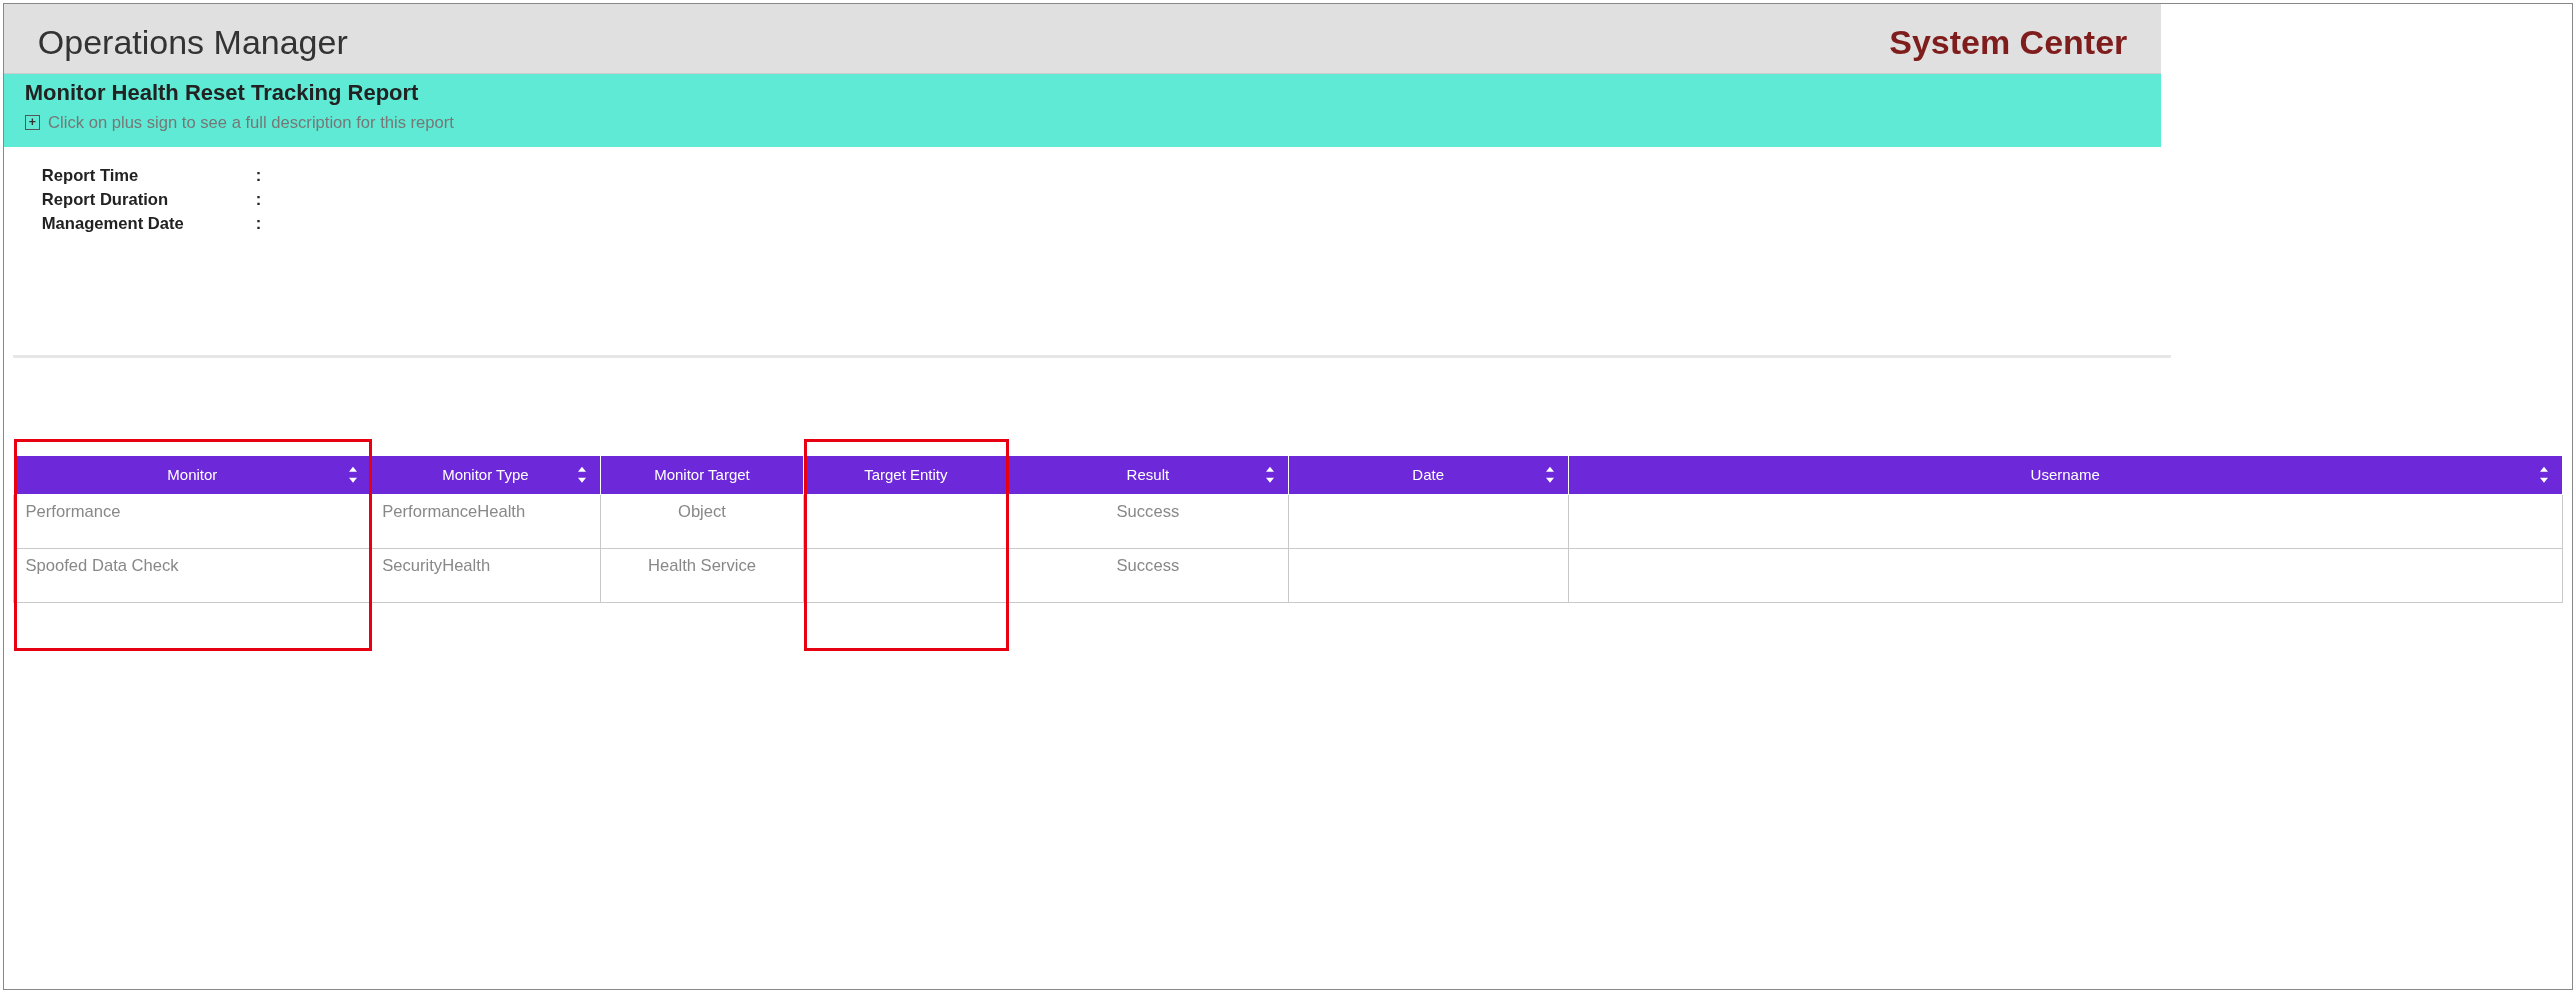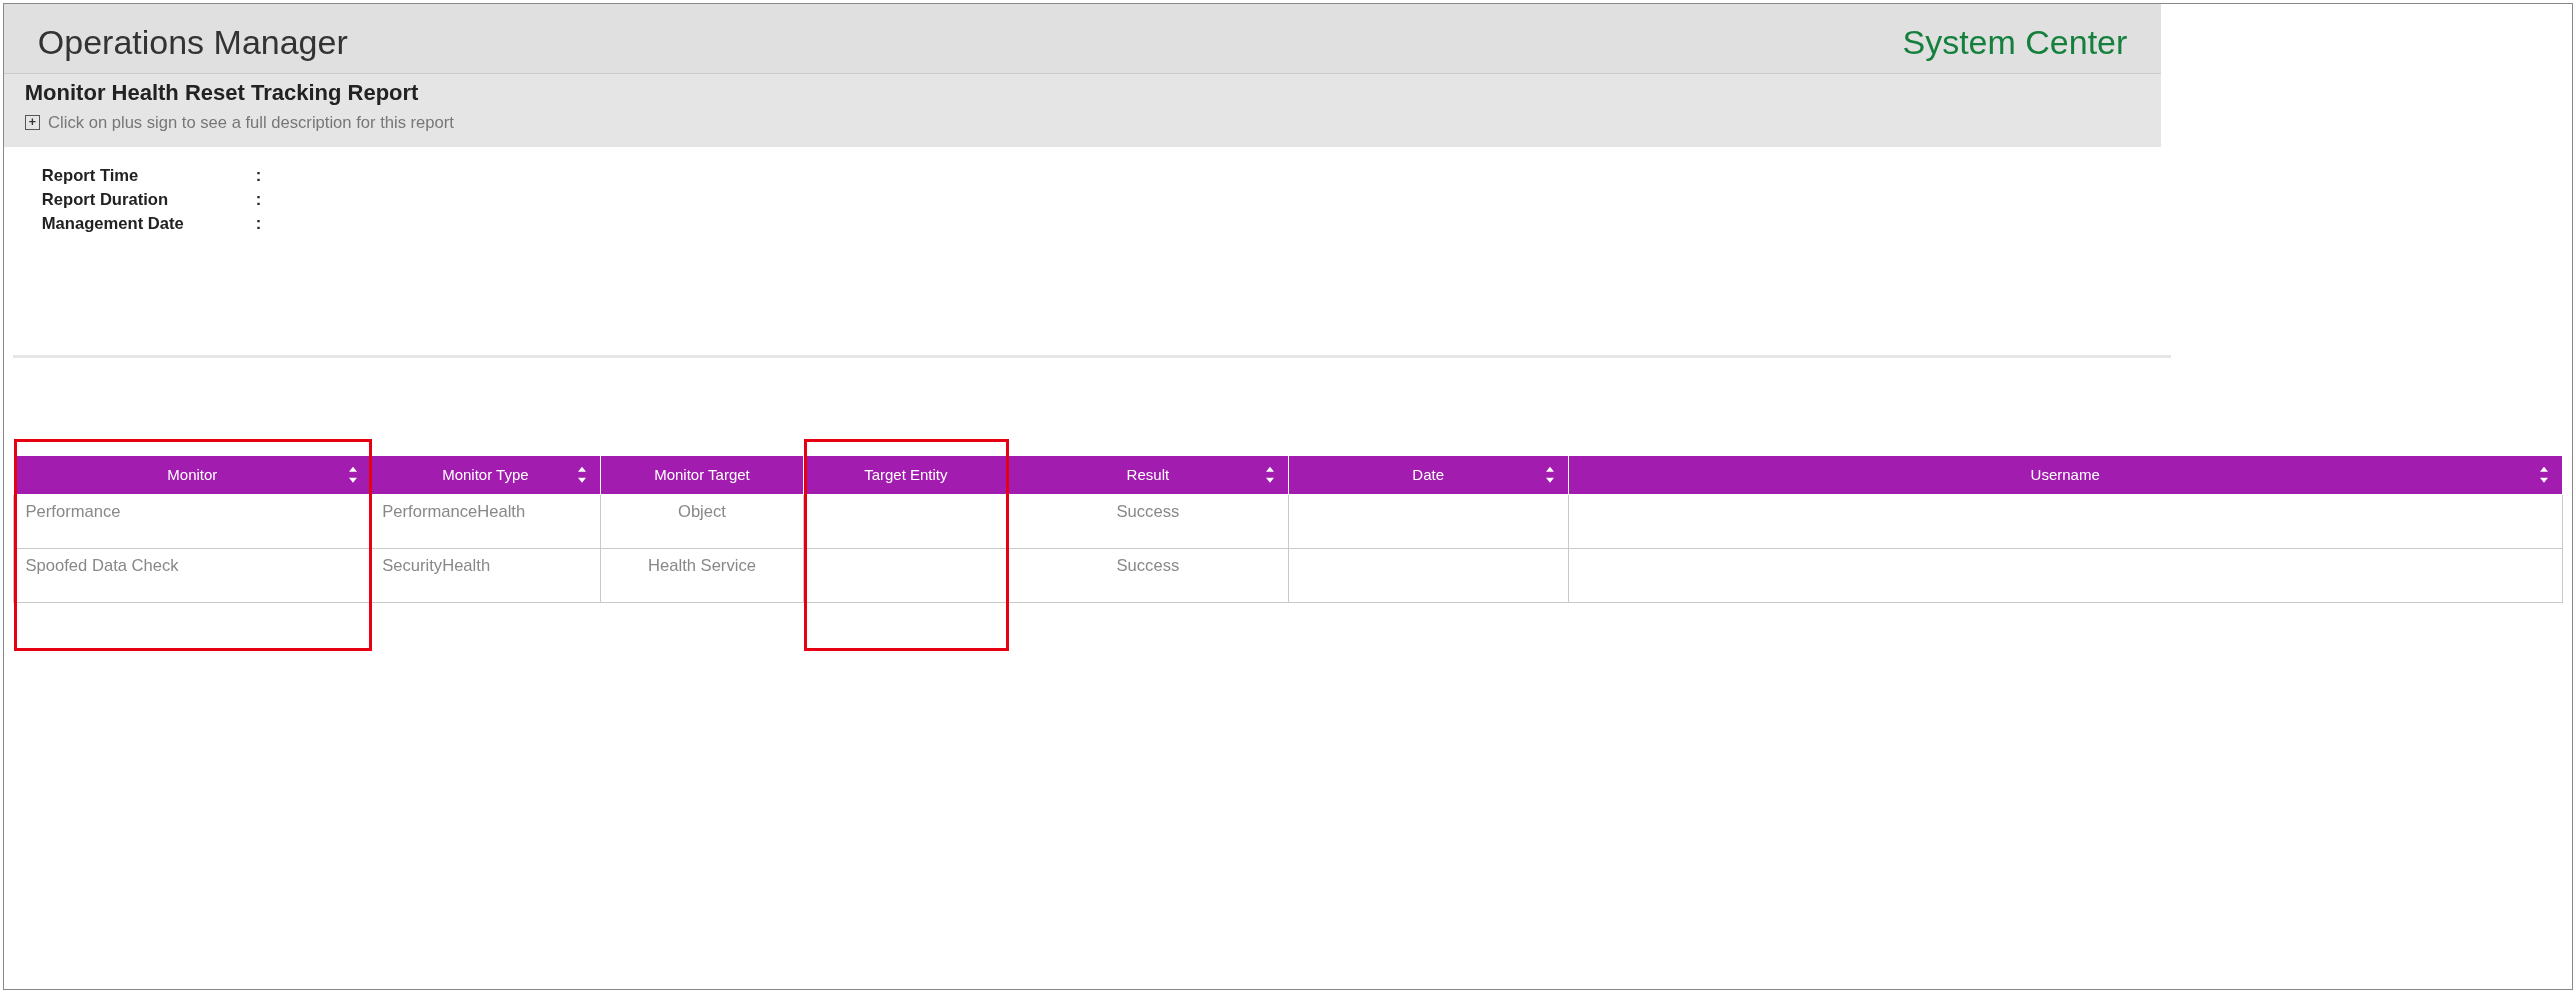--- a/index.html
+++ b/index.html
@@ -26,26 +26,26 @@
     align-items: center;
     text-align: right;
   }
   .topbar-left {
     font-size: 34px;
     font-weight: 300;
     color: #333;
   }
   .topbar-right {
     font-size: 34px;
-    font-weight: 400;
-    color: #15803d;
+    font-weight: 700;
+    color: #7f1d1d;
   }
   .subbar {
     width: 84%;
-    background: #e5e5e5;
+    background: #5eead4;
     padding: 5.5px 21px 14px 21px;
     border-top: 1.4px solid #ccc;
   }
   .report-title {
     font-size: 22px;
     font-weight: 700;
     color: #222;
     margin: 0 0 7px 0;
   }
   .expand-row {
@@ -90,21 +90,21 @@
     width: 100%;
     margin-top: 97px;
     padding: 0 9.7px;
   }
   table {
     width: 100%;
     border-collapse: collapse;
     table-layout: fixed;
   }
   th {
-    background: #a21caf;
+    background: #6d28d9;
     color: #fff;
     font-weight: 400;
     font-size: 15px;
     padding: 7px 5.5px;
     border: 1.4px solid #fff;
     position: relative;
     text-align: center;
     height: 39px;
   }
   .sort-icon {

